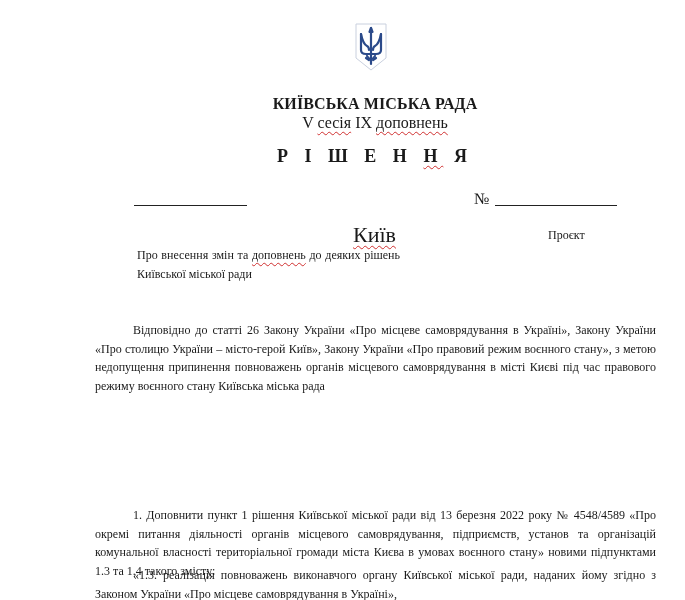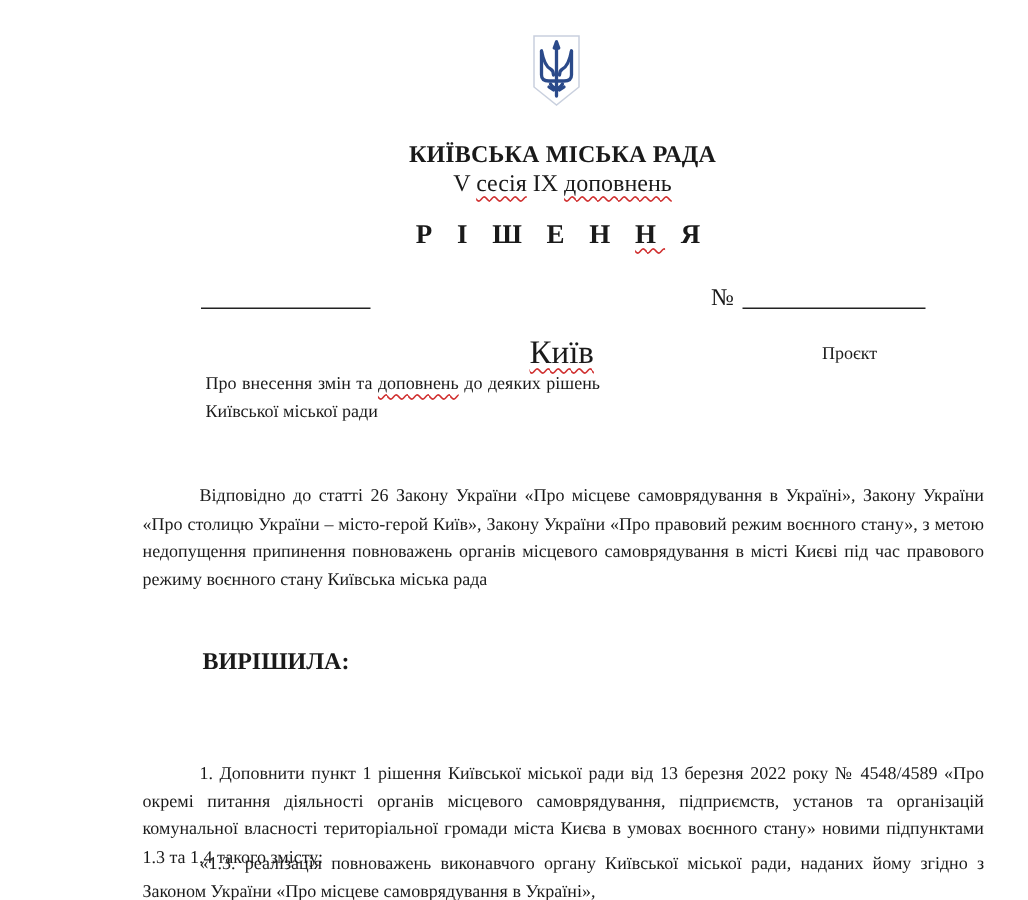--- a/index.html
+++ b/index.html
@@ -154,19 +154,18 @@
   <div class="city squiggle">Київ</div>
   <div class="number-sign">№</div>
   <div class="number-line"></div>
 
   <div class="project">Проєкт</div>
 
   <div class="subject"><span>Про внесення змін та </span><span class="squiggle">доповнень</span><span> до деяких рішень Київської міської ради</span></div>
 
   <div class="body-text p1 line-last"><span class="indent"></span><span>Відповідно до статті 26 Закону України «Про місцеве самоврядування в Україні», Закону України «Про столицю України – місто-герой Київ», Закону України «Про правовий режим воєнного стану», з метою недопущення припинення повноважень органів місцевого самоврядування в місті Києві під час правового режиму воєнного стану Київська міська рада</span></div>
 
-  <div class="resolved">ВИРІШИЛА:</div>
 
   <div class="body-text p2 line-last"><span class="indent"></span><span>1. Доповнити пункт 1 рішення Київської міської ради від 13 березня 2022 року № 4548/4589 «Про окремі питання діяльності органів місцевого самоврядування, підприємств, установ та організацій комунальної власності територіальної громади міста Києва в умовах воєнного стану» новими підпунктами 1.3 та 1.4 такого змісту:</span></div>
 
   <div class="body-text p3"><span class="indent"></span><span>«1.3. реалізація повноважень виконавчого органу Київської міської ради, наданих йому згідно з Законом України «Про місцеве самоврядування в Україні»,</span></div>
 
 </div>
 
 </body></html>

